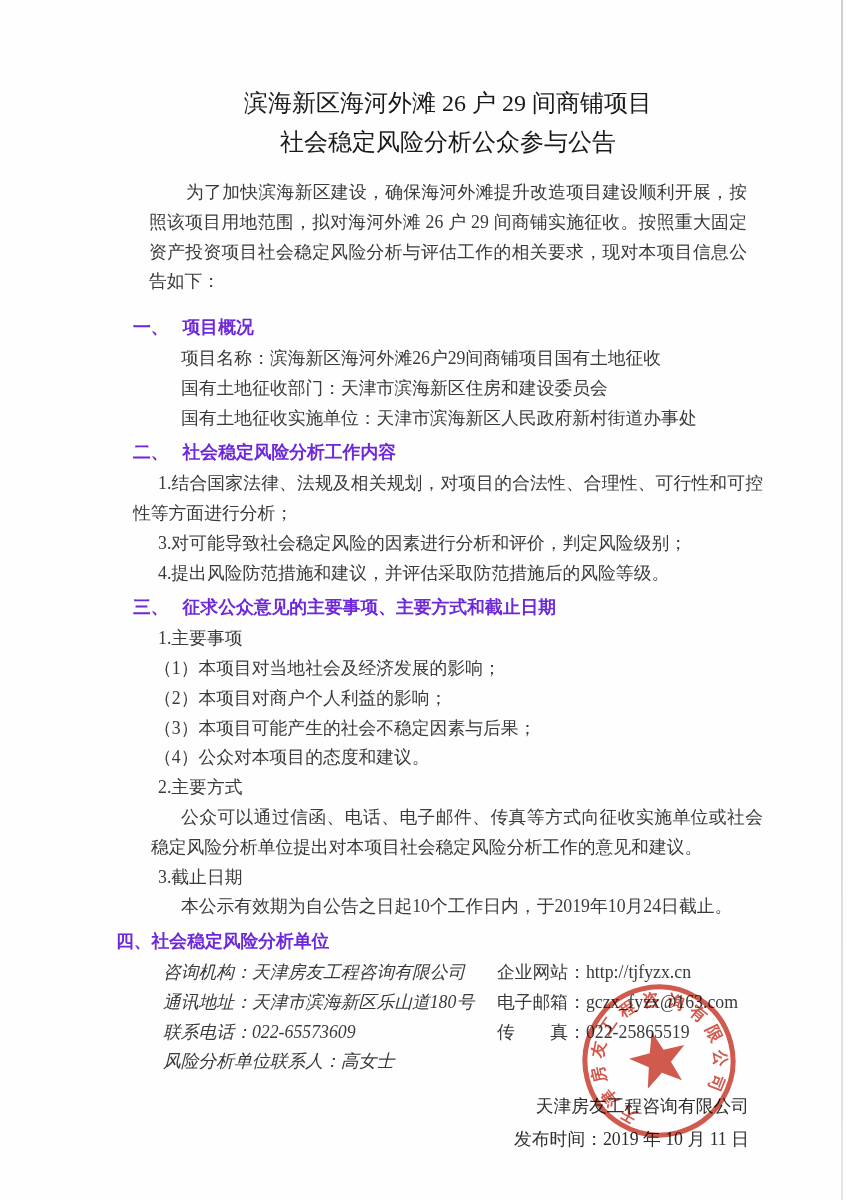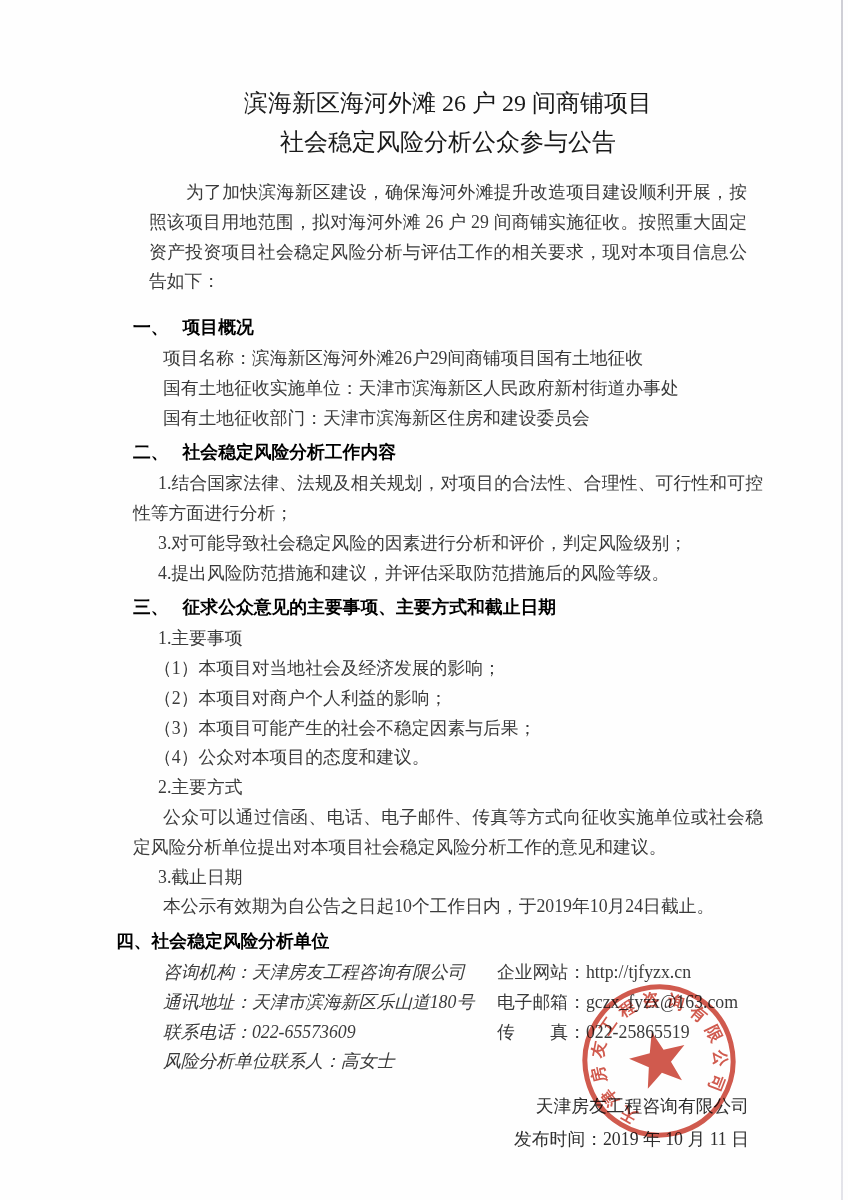--- a/index.html
+++ b/index.html
@@ -29,28 +29,28 @@
   .doc-title {
     text-align:center;
     font-size:24px; font-weight:400;
     line-height:39px;
     color:#191919;
     margin-bottom:13px;
     text-align:center;
   }
   .intro { text-indent:37px; }
   .sec-heading {
-    font-weight:700; color:#000000;
+    font-weight:700; color:#6d28d9;
     margin-top:5px; margin-bottom:1px;
     text-align:left;
   }
   .sec-heading .num { margin-right:14px; }
   .sec-heading.tight .num { margin-right:0; }
   .sec-heading.shift { margin-left:-17px; }
-  .ind  { text-indent:30px; }
+  .ind  { text-indent:30px;margin-left:18px; }
   .ind-n { text-indent:25px; }
   .ind-p { text-indent:21px; }
   .contact-row { display:flex; }
   .contact-left  { width:364px; padding-left:30px; box-sizing:border-box;font-style:italic; }
   .contact-right { flex:1; }
   .signature {
     margin-top:13px;
     text-align:right;
     padding-right:14px;
     line-height:33px;
@@ -74,22 +74,22 @@
       <div>滨海新区海河外滩 26 户 29 间商铺项目</div>
       <div>社会稳定风险分析公众参与公告</div>
     </div>
 
     <p class="intro" style="margin:16px">为了加快滨海新区建设，确保海河外滩提升改造项目建设顺利开展，按照该项目用地范围，拟对海河外滩 26 户 29 间商铺实施征收。按照重大固定资产投资项目社会稳定风险分析与评估工作的相关要求，现对本项目信息公告如下：</p>
 
     <div class="sec-heading">
       <span class="num">一、</span><span>项目概况</span>
     </div>
     <div class="ind">项目名称：滨海新区海河外滩26户29间商铺项目国有土地征收</div>
+    <div class="ind">国有土地征收部门：天津市滨海新区住房和建设委员会</div>
     <div class="ind">国有土地征收实施单位：天津市滨海新区人民政府新村街道办事处</div>
-    <div class="ind">国有土地征收部门：天津市滨海新区住房和建设委员会</div>
 
     <div class="sec-heading">
       <span class="num">二、</span><span>社会稳定风险分析工作内容</span>
     </div>
     <div class="ind-n">1.结合国家法律、法规及相关规划，对项目的合法性、合理性、可行性和可控性等方面进行分析；</div>
     <div class="ind-n">3.对可能导致社会稳定风险的因素进行分析和评价，判定风险级别；</div>
     <div class="ind-n">4.提出风险防范措施和建议，并评估采取防范措施后的风险等级。</div>
 
     <div class="sec-heading">
       <span class="num">三、</span><span>征求公众意见的主要事项、主要方式和截止日期</span>

